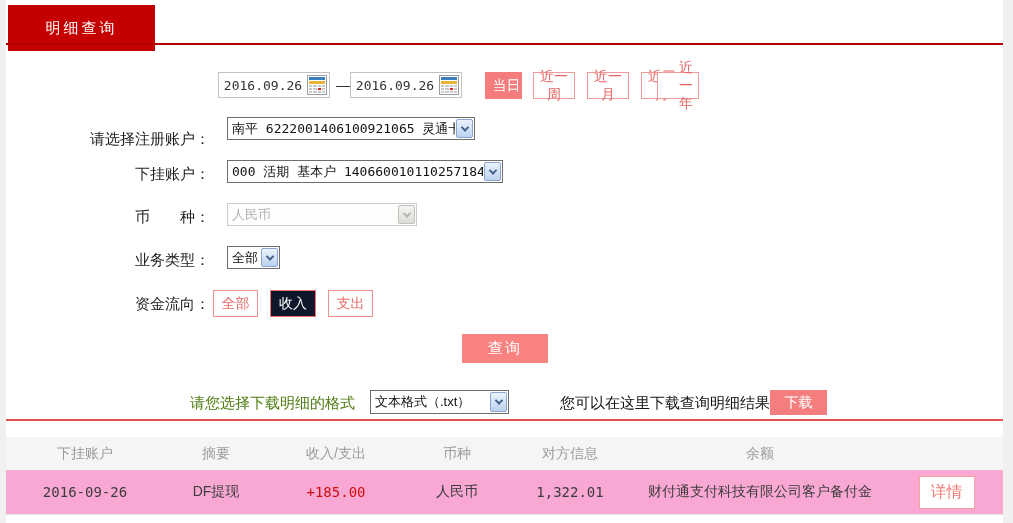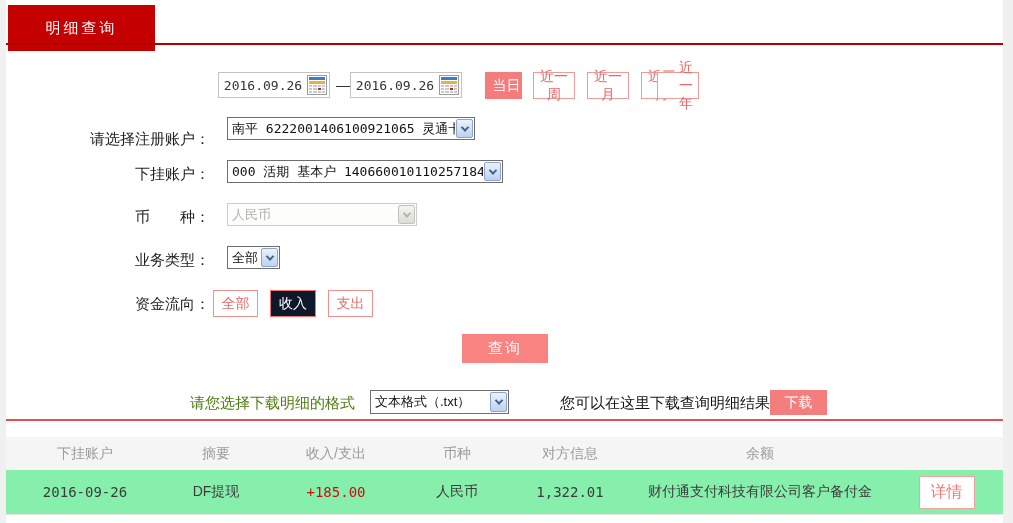--- a/index.html
+++ b/index.html
@@ -86,21 +86,21 @@
   .pink-hr { position:absolute; left:0; right:0; top:419px; height:2px; background:#e25050; }
 
   
   .tbl-head, .tbl-row {
     position:absolute; left:0; right:0; display:grid;
     grid-template-columns:158px 104px 136px 106px 120px 260px 1fr;
     align-items:center;
   }
   .tbl-head { top:437px; height:33px; background:#f5f5f5; }
   .tbl-head span { text-align:center; font-size:14px; color:#9b9b9b; }
-  .tbl-row { top:470px; height:45px; background:#86efac; border-bottom:1px solid #e6e6e6; }
+  .tbl-row { top:470px; height:45px; background:#f9a8d4; border-bottom:1px solid #e6e6e6; }
   .tbl-row .cell { text-align:center; font-size:14px; color:#3c3c3c; }
   .tbl-row .amount { color:#cf0d0d; }
   .detailbtn {
     justify-self:center; border:1px solid #f2a39f; color:#f07c76; background:#fff;
     font-size:16px; padding:5px 11px; cursor:pointer;
   }
 </style>
 </head>
 <body>
 

